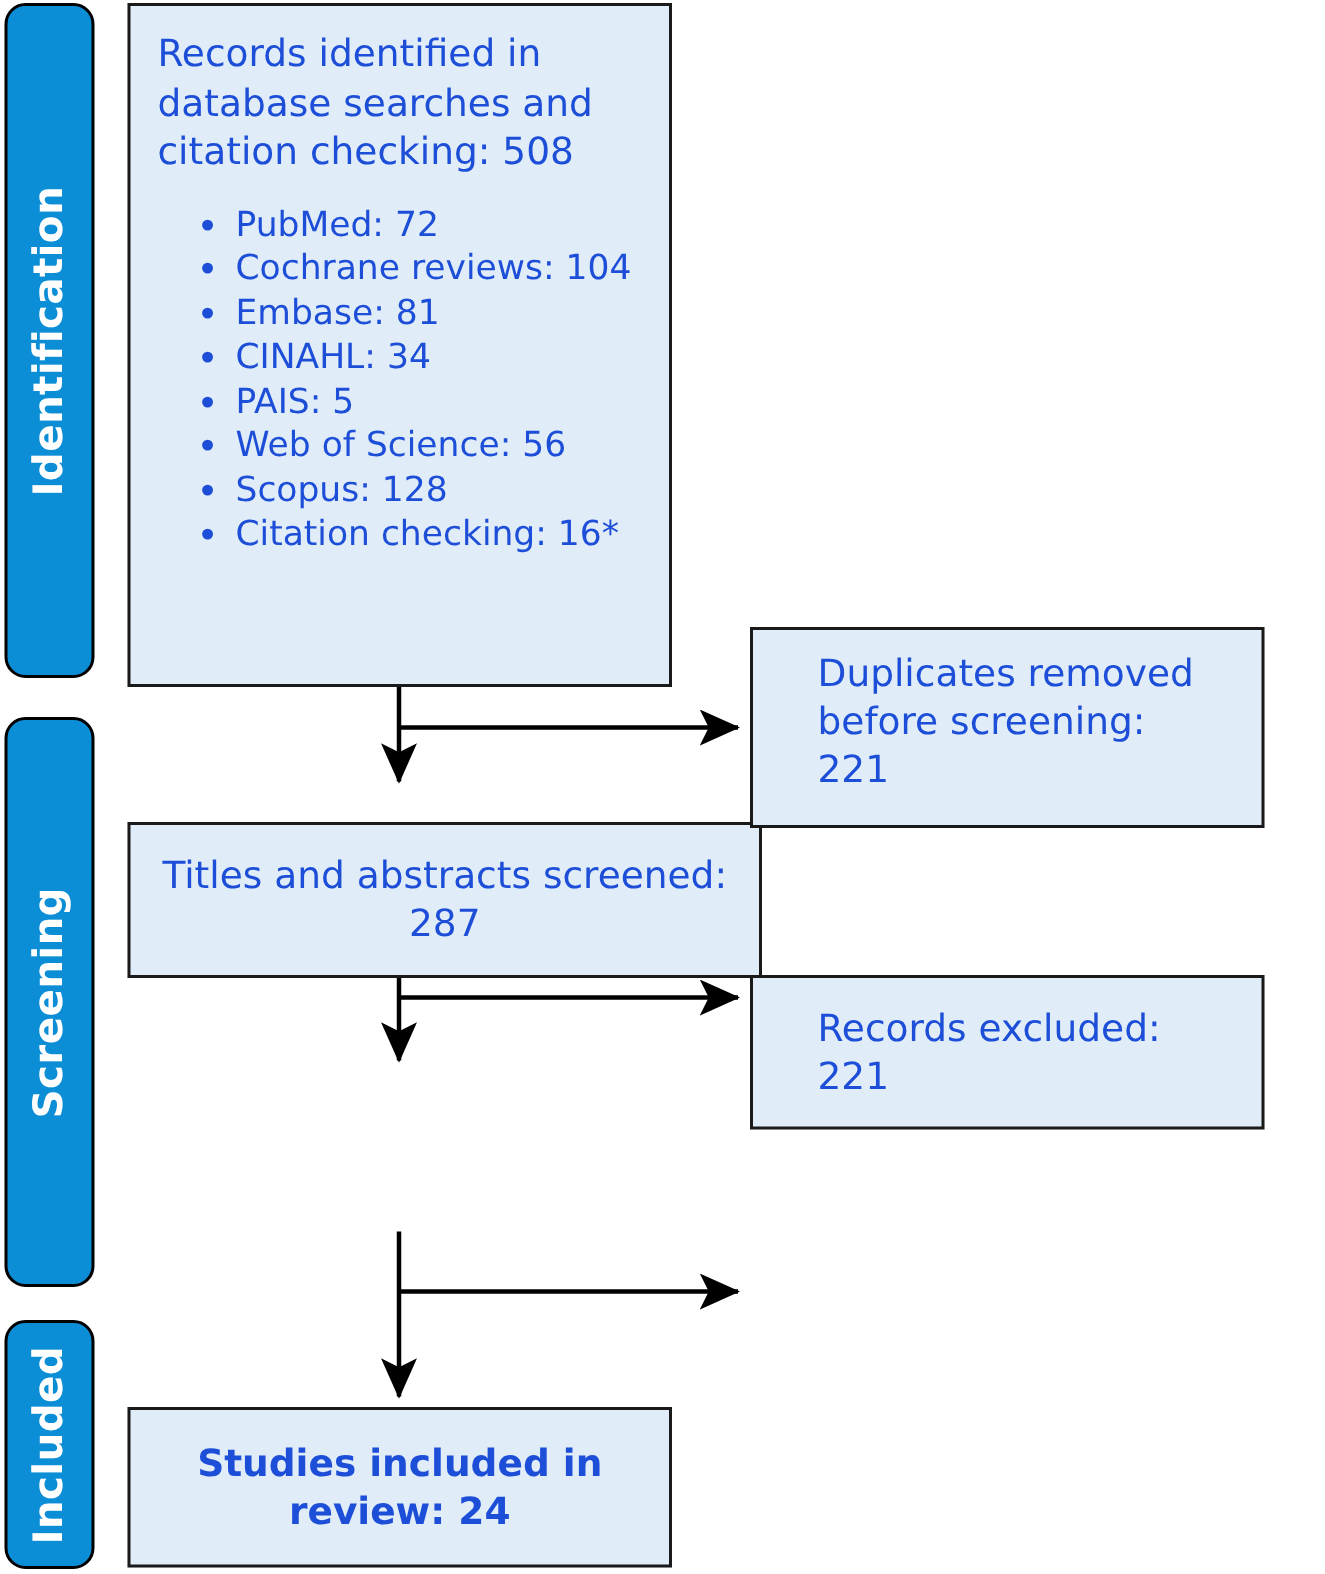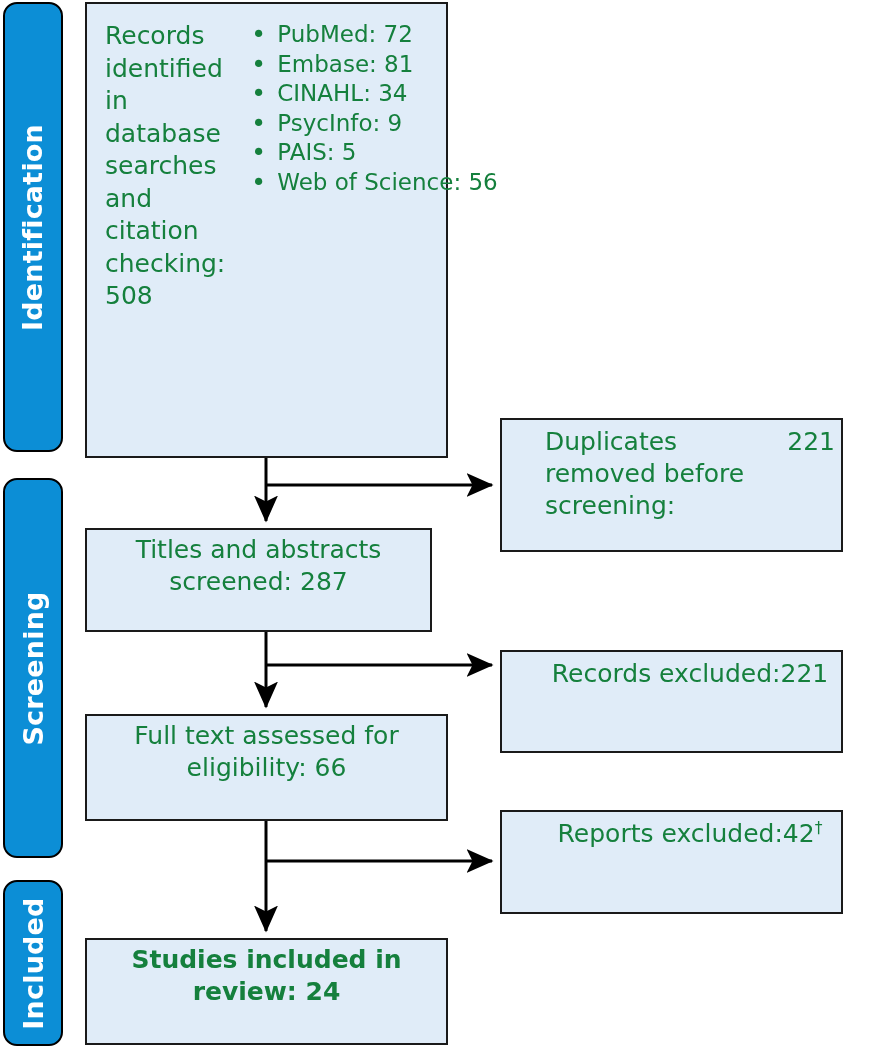--- a/index.html
+++ b/index.html
@@ -48,23 +48,23 @@
   #pill-screening     { left: 3px;  top: 478px; width: 60px; height: 380px; }
   #pill-included      { left: 3px;  top: 880px; width: 60px; height: 166px; }
 
   
   .flow-box {
     position: absolute;
     background: #e0ecf8;
     border: 2.5px solid #1a1a1a;
     box-sizing: border-box;
     display: flex;
-    flex-direction: row;
+    flex-direction: column;
     justify-content: center;
-    color: #15803d;
+    color: #1d4ed8;
   }
   .flow-box .box-text {
     font-size: 25px;
     line-height: 1.28;
   }
   .center-text { text-align: center; }
   .left-text   { text-align: left; }
 
   
   #box-identified {
@@ -91,21 +91,21 @@
   }
   #box-identified li::before {
     content: "\2022";
     position: absolute;
     left: 0;
     top: -1px;
     font-size: 25px;
   }
 
   #box-screened {
-    left: 85px; top: 528px; width: 347px; height: 104px;
+    left: 85px; top: 548px; width: 423px; height: 104px;
     padding: 4px 12px;
   }
   #box-fulltext {
     left: 85px; top: 714px; width: 363px; height: 107px;
     padding: 4px 12px;
   }
   #box-included {
     left: 85px; top: 938px; width: 363px; height: 107px;
     padding: 4px 12px;
     font-weight: 700;
@@ -174,48 +174,43 @@
   </div>
 
   <div class="stage-pill" id="pill-included">
     <span class="stage-label">Included</span>
   </div>
 
   <div class="flow-box" id="box-identified">
     <div class="headline">Records identified in database searches and citation checking: 508</div>
     <ul>
       <li>PubMed: 72</li>
+      <li>Cochrane reviews: 104</li>
       <li>Embase: 81</li>
       <li>CINAHL: 34</li>
-      <li>PsycInfo: 9</li>
       <li>PAIS: 5</li>
       <li>Web of Science: 56</li>
+      <li>Scopus: 128</li>
+      <li>Citation checking: 16*</li>
     </ul>
   </div>
 
   <div class="flow-box" id="box-screened">
     <div class="box-text center-text">Titles and abstracts screened: 287</div>
   </div>
 
-  <div class="flow-box" id="box-fulltext">
-    <div class="box-text center-text">Full text assessed for eligibility: 66</div>
-  </div>
 
   <div class="flow-box" id="box-included">
     <div class="box-text center-text">Studies included in review: 24</div>
   </div>
 
   <div class="flow-box" id="box-duplicates">
     <div class="box-text left-text">Duplicates removed before screening:</div>
     <div class="box-text left-text">221</div>
   </div>
 
   <div class="flow-box" id="box-records-excluded">
     <div class="box-text left-text">Records excluded:</div>
     <div class="box-text left-text">221</div>
   </div>
 
-  <div class="flow-box" id="box-reports-excluded">
-    <div class="box-text left-text">Reports excluded:</div>
-    <div class="box-text left-text"><span>42</span><sup class="dagger">†</sup></div>
-  </div>
 
 </div>
 
 </body></html>

